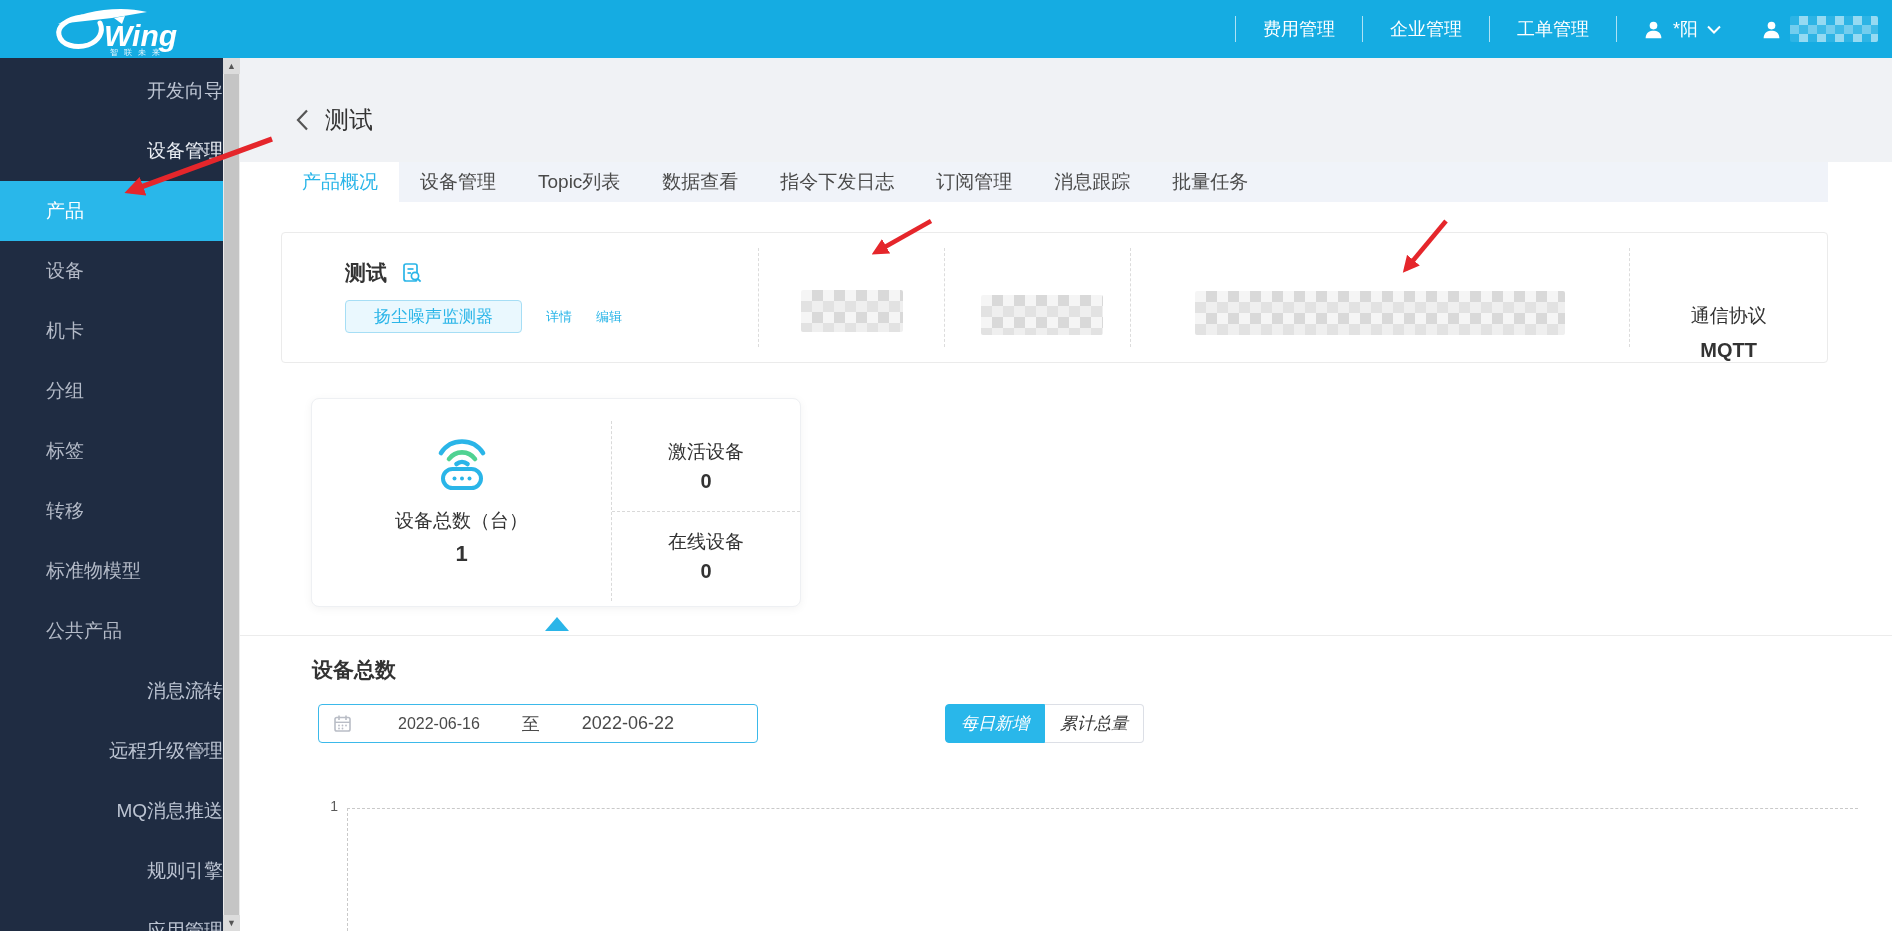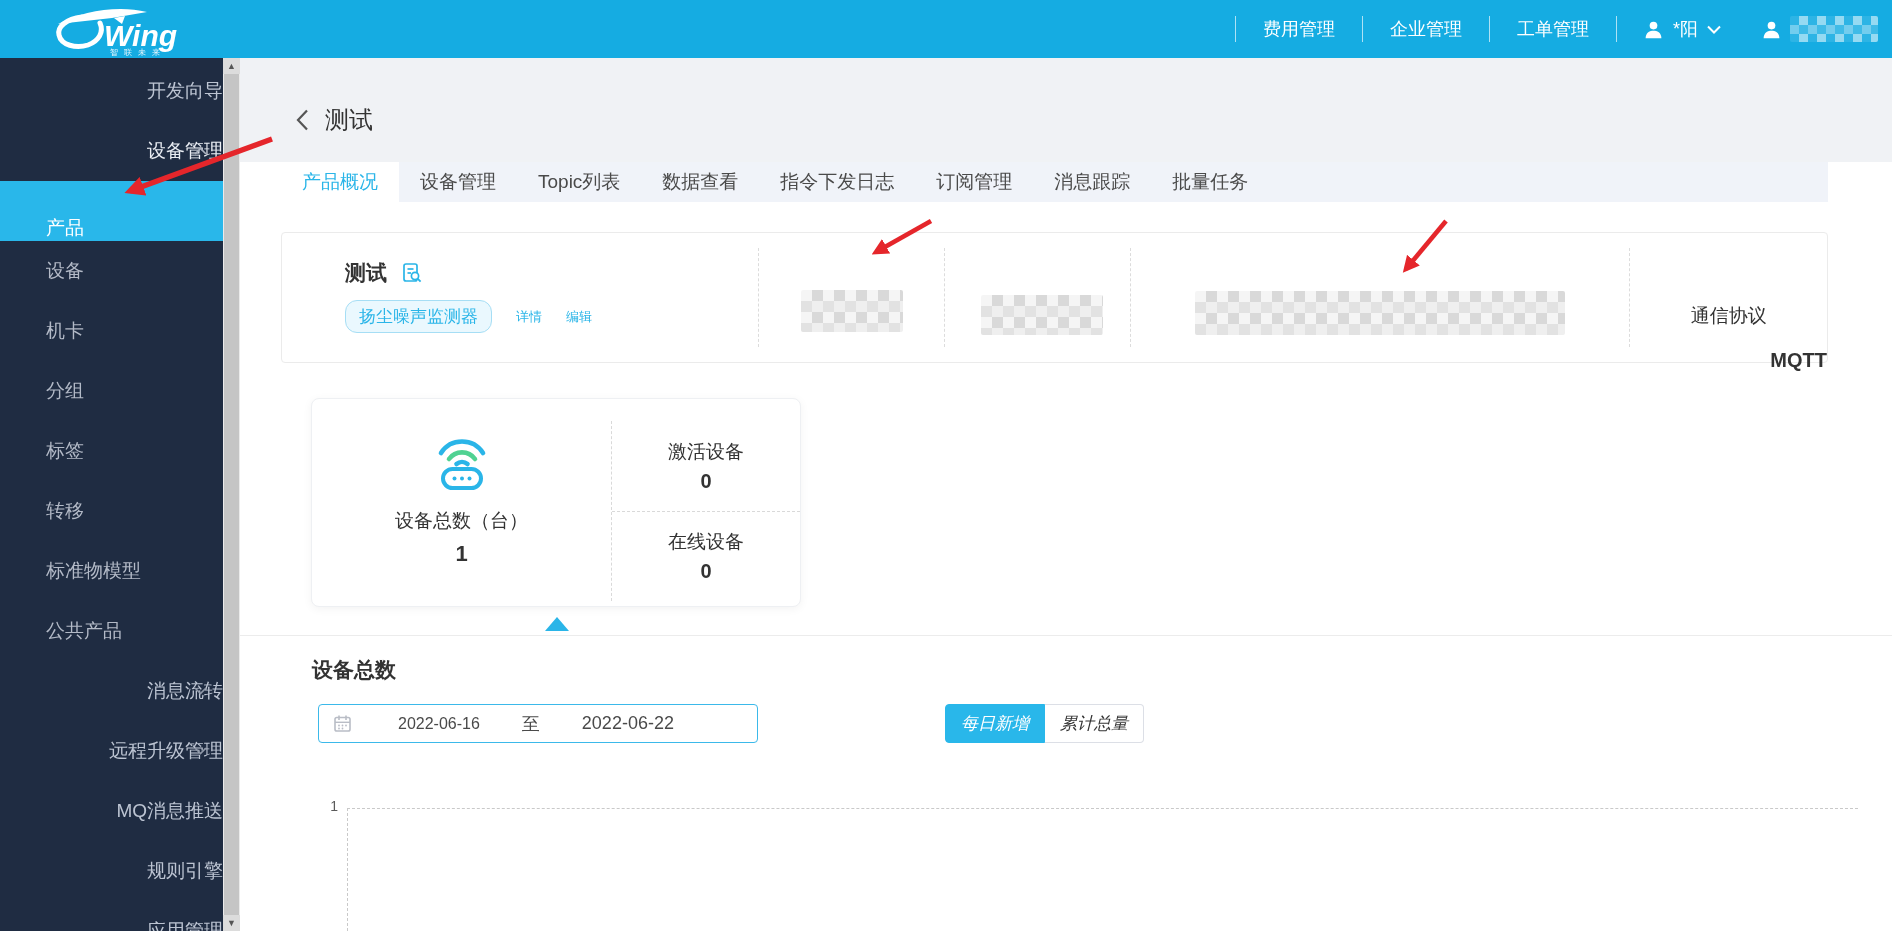--- a/index.html
+++ b/index.html
@@ -20,21 +20,21 @@
   .mosaic-blue { width:88px; height:26px; margin-left:8px; border-radius:2px;
      background-image:conic-gradient(rgba(255,255,255,.55) 25%, rgba(255,255,255,.18) 0 50%, rgba(255,255,255,.4) 0 75%, rgba(255,255,255,.1) 0);
      background-size:18px 18px; }
 
   
   .sidebar { position:absolute; left:0; top:58px; width:223px; height:873px; background:#1f2c42; z-index:4; }
   .side-row { position:relative; height:60px; display:flex; align-items:center; color:#bcc4d2; font-size:19px; cursor:pointer; }
   .side-row.top { padding-left:26px;justify-content:flex-end; }
   .side-row.sub { padding-left:46px; color:#b3bac7; }
   .side-row.parent-open { color:#e9edf3; }
-  .side-row.active { background:#29b7ea; color:#fff;align-items:flex-end; }
+  .side-row.active { background:#29b7ea; color:#fff; }
   .side-chev { position:absolute; right:16px; top:26px; }
 
   
   .v-scrollbar { position:absolute; left:223px; top:58px; width:17px; height:873px; background:#ebebeb; z-index:4; }
   .v-scrollbar .btn { position:absolute; left:0; width:17px; height:16px; background:#dcdcdc; color:#555; font-size:9px; line-height:16px; text-align:center; cursor:pointer; }
   .v-scrollbar .btn.up { top:0; }
   .v-scrollbar .btn.down { bottom:0; }
   .v-scrollbar .thumb { position:absolute; left:1px; top:16px; width:15px; height:841px; background:#c5c5c5; cursor:pointer; }
 
   
@@ -47,26 +47,26 @@
   .tab { padding:0 21px; line-height:40px; font-size:19px; color:#4a4a4a; cursor:pointer; white-space:nowrap; }
   .tab.active { background:#fff; color:#2ab5e8; }
 
   
   .info-card { position:absolute; left:281px; top:232px; width:1547px; height:131px; background:#fff; border:1px solid #ebebeb; border-radius:4px; display:flex; z-index:2; }
   .col { position:relative; text-align:center; }
   .col.dashed { border-left:1px dashed #dcdcdc; height:99px; align-self:center; }
   .col1 { width:477px; padding:26px 0 0 63px; text-align:left; }
   .col2 { width:186px; } .col3 { width:186px; } .col4 { width:500px; } .col5 { width:198px; }
   .col .flabel { margin-top:55px; font-size:19px; color:#333; }
-  .col .fvalue { margin-top:20px; font-size:20px; color:#333; font-weight:bold;text-align:right; }
+  .col .fvalue { margin-top:10px; font-size:20px; color:#333; font-weight:bold; }
   .name-row { display:flex; align-items:center; }
   .pname { font-size:21px; font-weight:bold; color:#333; }
   .doc-ic { margin-left:14px; cursor:pointer; }
   .tag-row { margin-top:13px; display:flex; align-items:center; }
-  .chip { border:1px solid #a6def5; background:#eaf8fe; color:#2ab5e8; font-size:17px; padding:4px 13px; border-radius:12px; }
+  .chip { border:1px solid #a6def5; background:#eaf8fe; color:#2ab5e8; font-size:17px; padding:4px 28px; border-radius:4px; }
   .tlink { color:#2ab5e8; font-size:13px; margin-left:24px; cursor:pointer; }
   .mosaic { background-image:conic-gradient(#d9d9d9 25%, #efefef 0 50%, #e2e2e2 0 75%, #f5f5f5 0); background-size:22px 22px; border-radius:2px; }
   .mz-pid { position:absolute; left:801px; top:290px; width:102px; height:42px; z-index:3; }
   .mz-tid { position:absolute; left:981px; top:295px; width:122px; height:40px; z-index:3; }
   .mz-key { position:absolute; left:1195px; top:291px; width:370px; height:44px; z-index:3; }
 
   
   .stats-card { position:absolute; left:311px; top:398px; width:490px; height:209px; background:#fff; border:1px solid #eef0f3; border-radius:8px; box-shadow:0 2px 10px rgba(0,0,0,.05); display:flex; z-index:2; }
   .stats-left { width:299px; display:flex; flex-direction:column; align-items:center; padding-top:36px; }
   .stats-left .slabel { margin-top:17px; font-size:19px; color:#333; }

